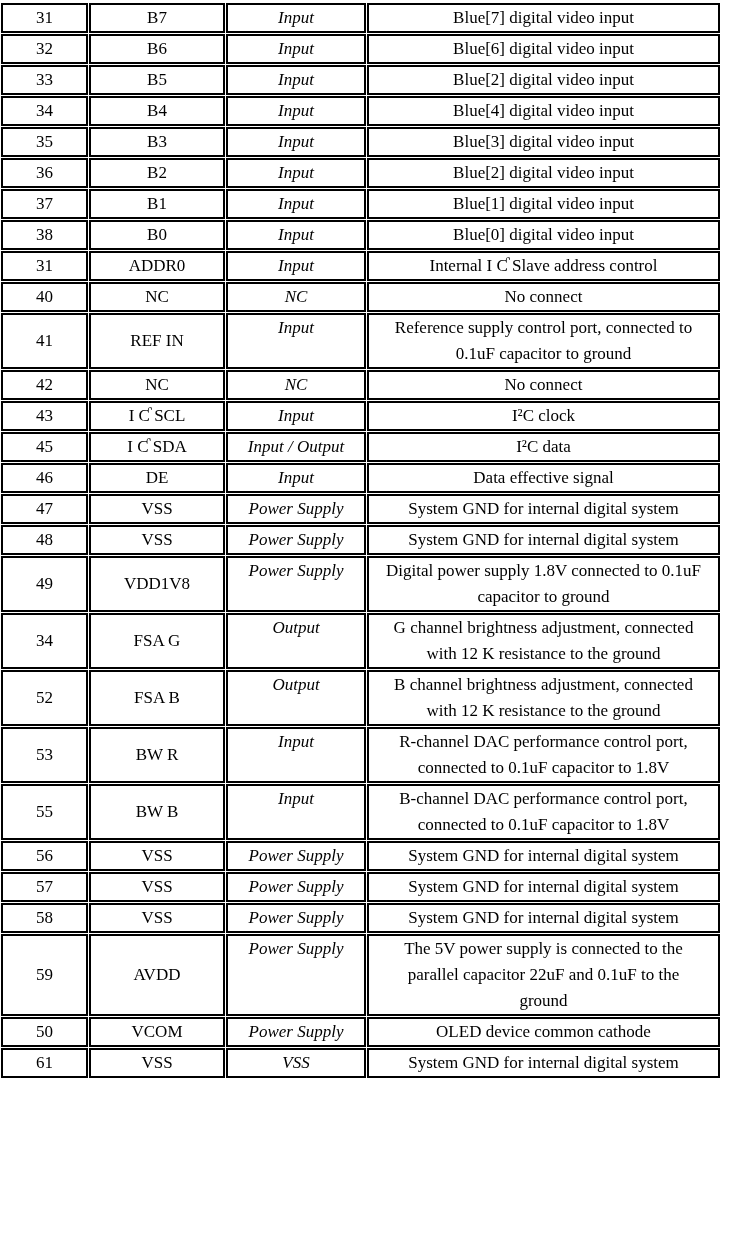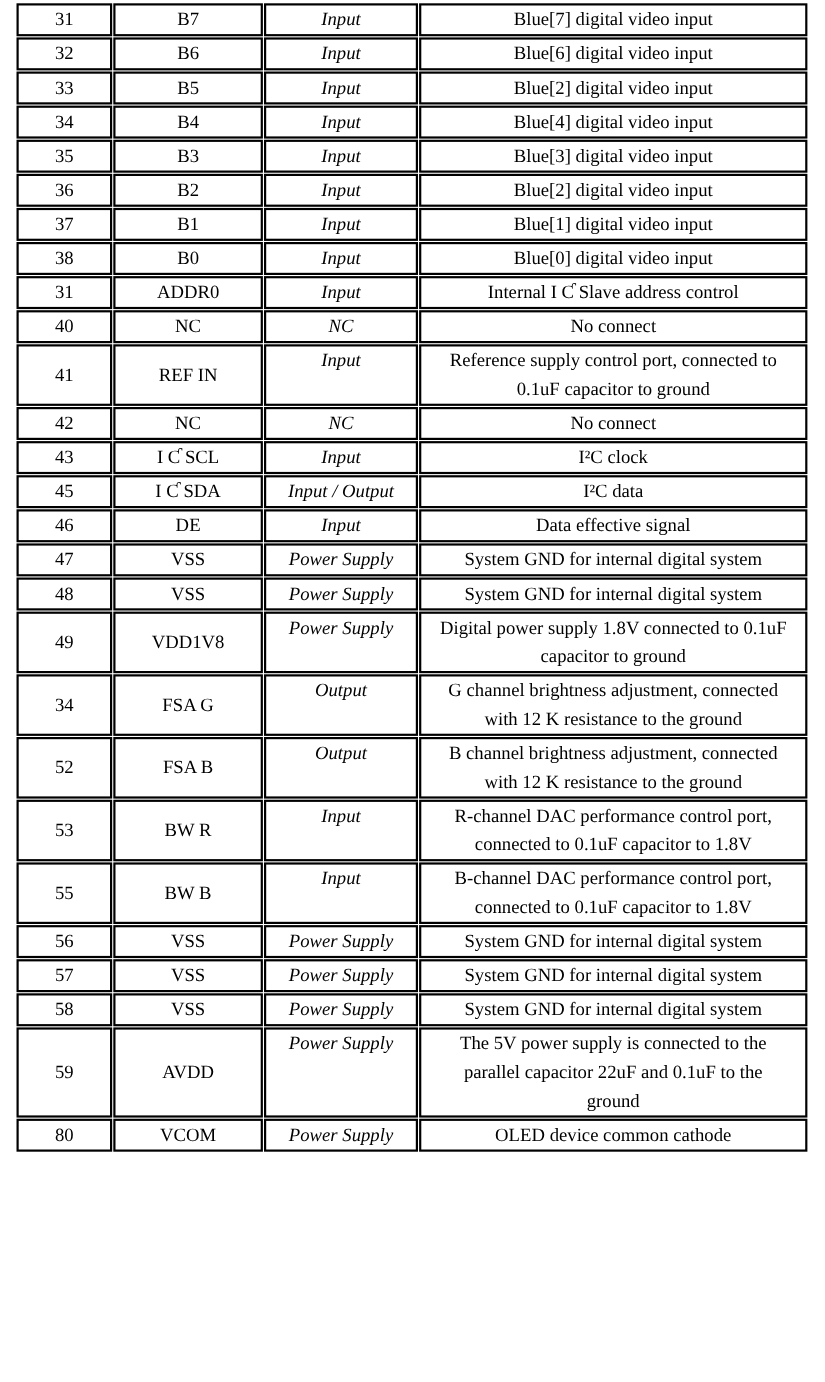--- a/index.html
+++ b/index.html
@@ -9,21 +9,21 @@
   }
   body {
     width: 750px;
     height: 1256px;
     font-family: "Liberation Serif", "DejaVu Serif", serif;
     font-size: 17px;
     color: #000000;
     overflow: hidden;
   }
   .page {
-    padding: 2px 0 0 14px;
+    padding: 2px 0 0 0;
   }
   table.pin-table {
     border-collapse: separate;
     border-spacing: 1px;
     table-layout: fixed;
     width: 721px;
   }
   td {
     box-sizing: border-box;
     border: 2px solid #000000;
@@ -212,20 +212,26 @@
   </tr>
         <tr class="h3">
     <td class="c-num">59</td>
     <td class="c-name">AVDD</td>
     <td class="c-type">Power Supply</td>
     <td class="c-desc">The 5V power supply is connected to the
 parallel capacitor 22uF and 0.1uF to the
 ground</td>
   </tr>
         <tr class="h1">
-    <td class="c-num">80</td>
+    <td class="c-num">50</td>
     <td class="c-name">VCOM</td>
     <td class="c-type">Power Supply</td>
     <td class="c-desc">OLED device common cathode</td>
+  </tr>
+        <tr class="h1">
+    <td class="c-num">61</td>
+    <td class="c-name">VSS</td>
+    <td class="c-type">VSS</td>
+    <td class="c-desc">System GND for internal digital system</td>
   </tr>
       </tbody>
   </table>
 </div>
 
 </body></html>

